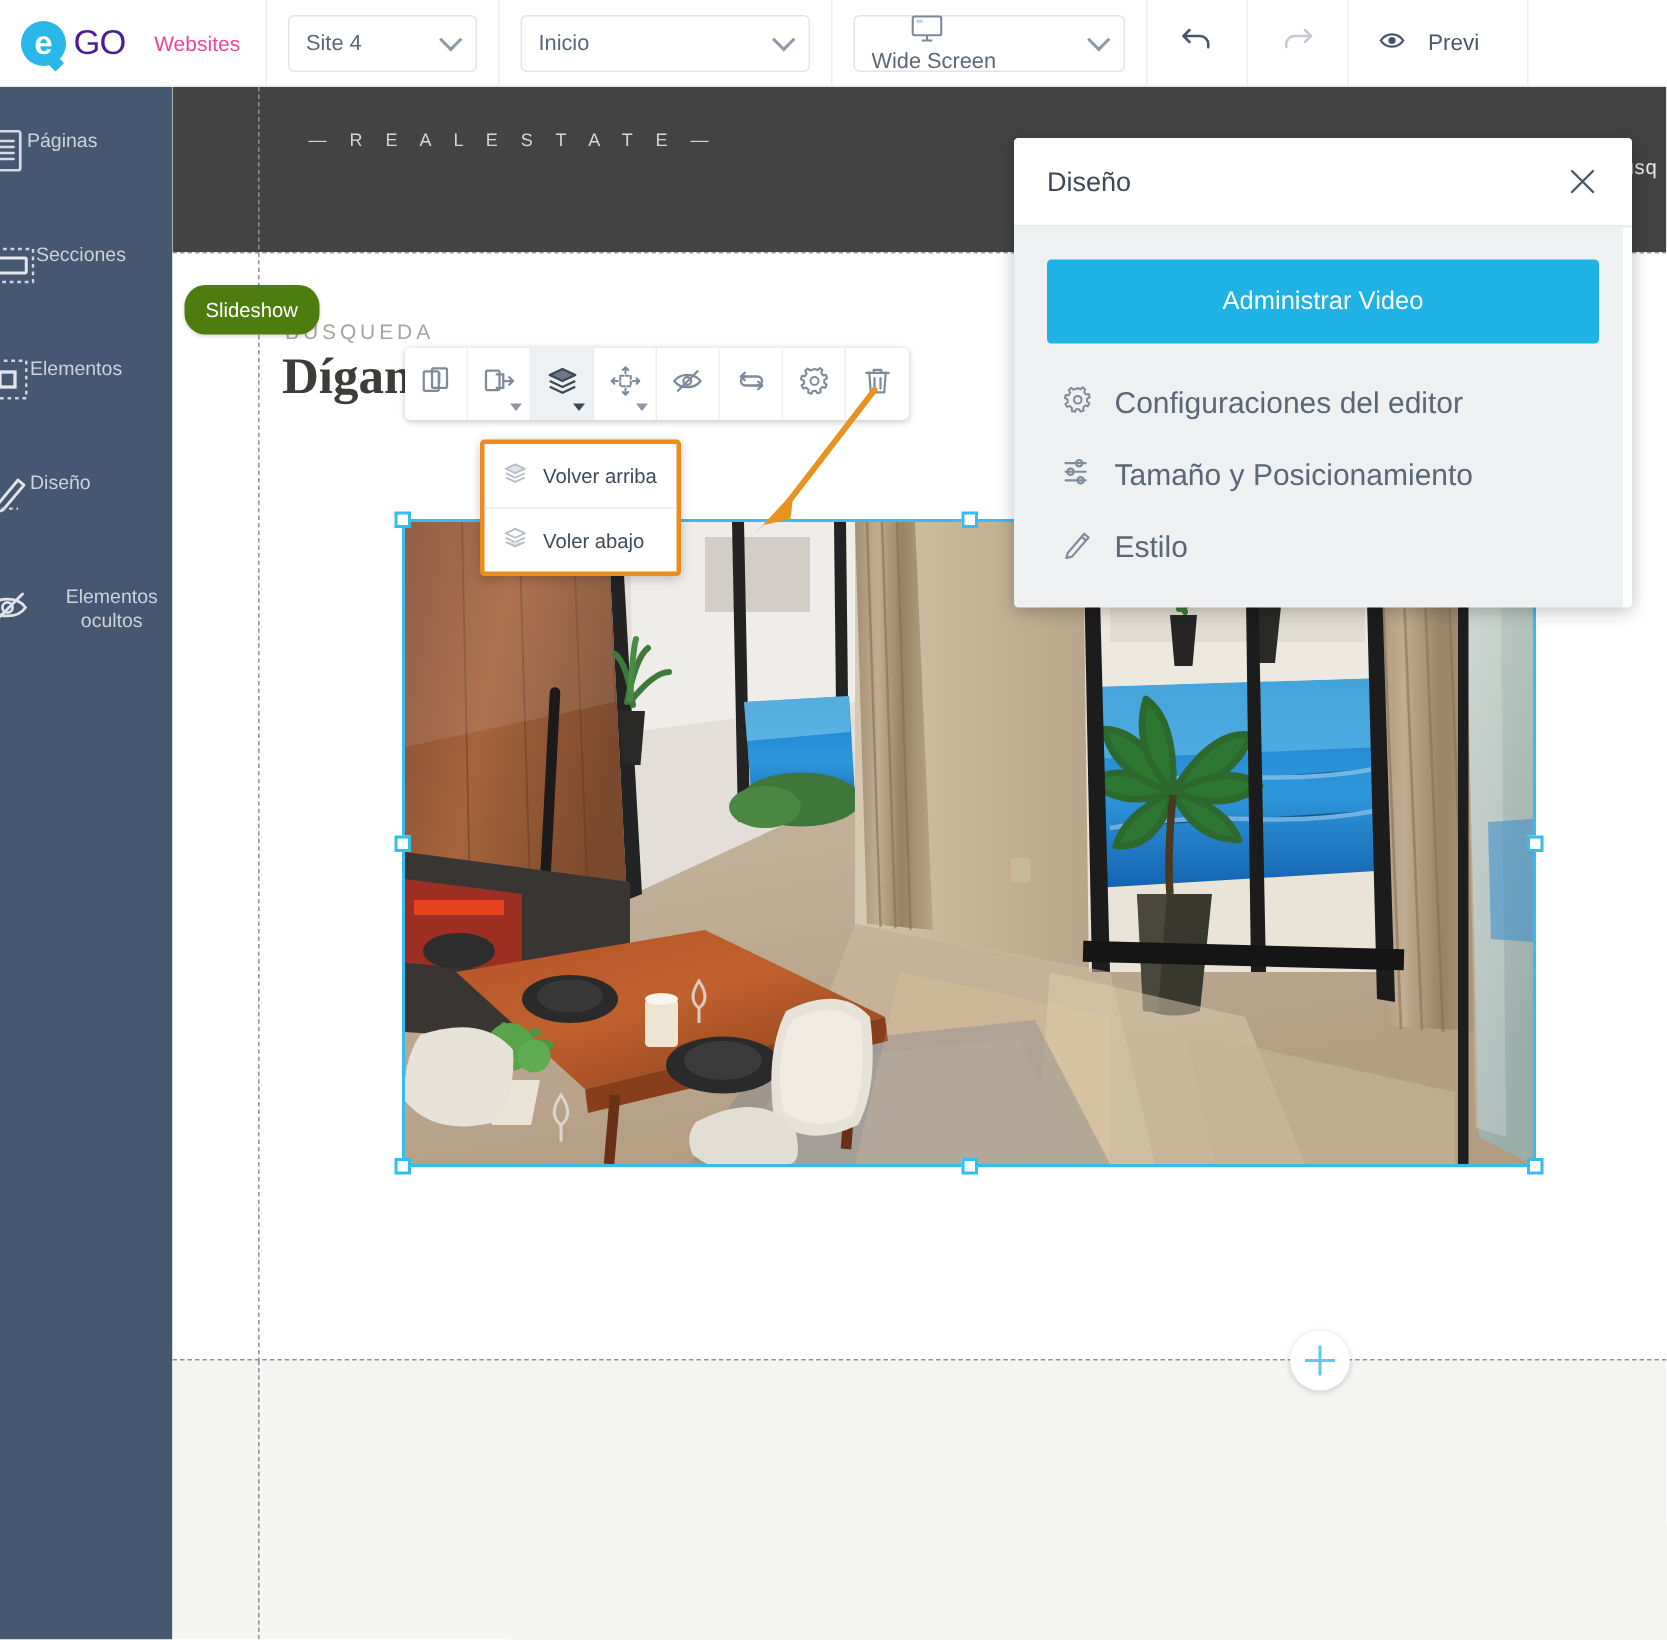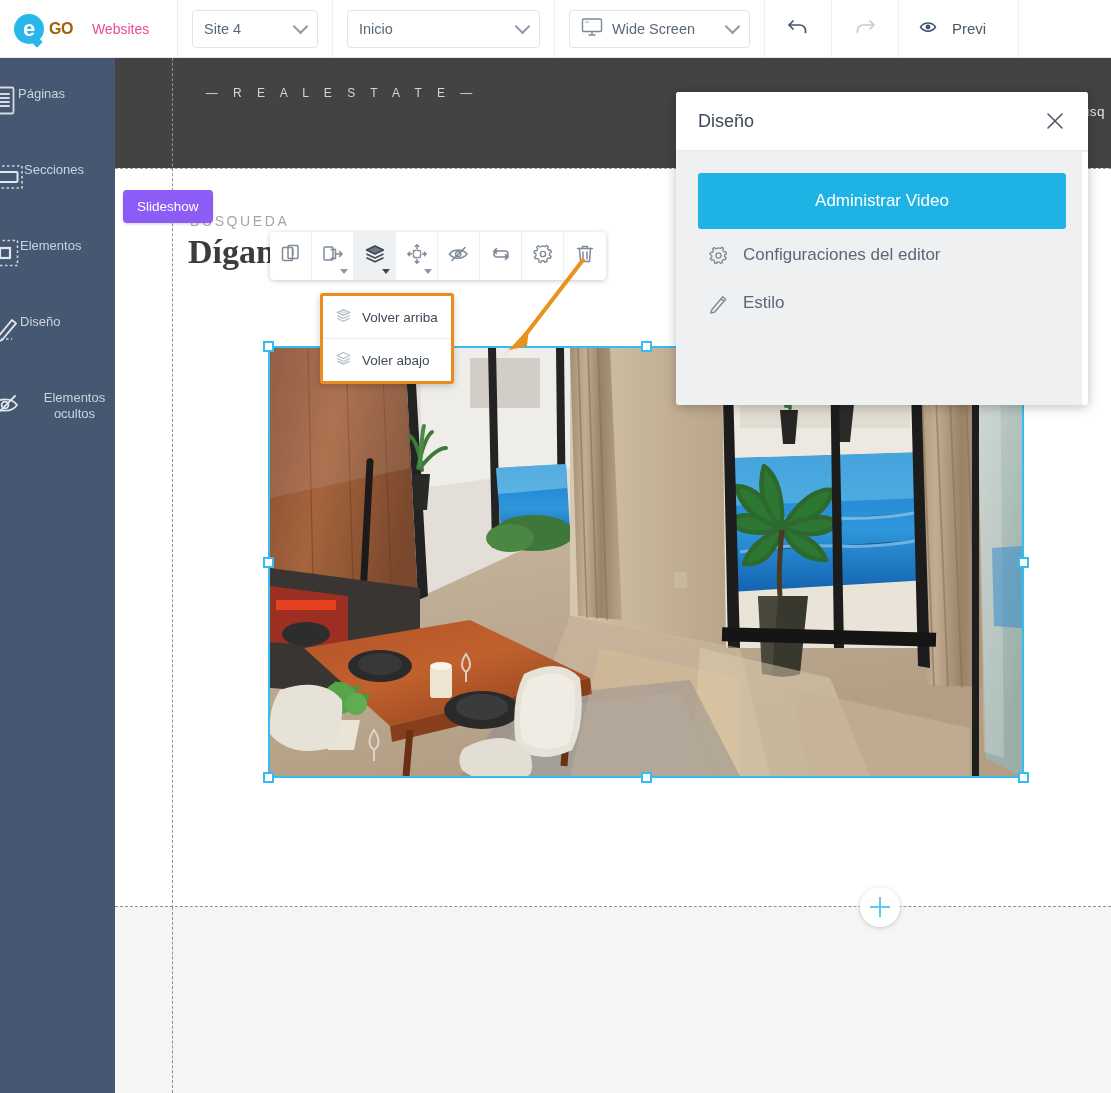--- a/index.html
+++ b/index.html
@@ -29,21 +29,21 @@
     width: 30px; height: 30px; border-radius: 50%;
     background: #29b6e8; position: relative;
     display:flex; align-items:center; justify-content:center;
     color:#fff; font-size:22px; font-weight:bold; font-family:"Liberation Sans",sans-serif;
     line-height:1;
   }
   .brand-logo::after{
     content:""; position:absolute; right:3px; bottom:-2px;
     width:8px; height:8px; background:#29b6e8; transform:rotate(45deg);
   }
-  .brand-go { font-size: 16px; font-weight: bold; color: #a16207; letter-spacing: -0.5px; margin-left:-2px;}
+  .brand-go { font-size: 23px; font-weight: normal; color: #4c1d95; letter-spacing: -0.5px; margin-left:-2px;}
   .brand-word { font-size: 14px; color: #ec4899; margin-left: 12px; }
 
   .sel-cell { width: 155px; }
   .sel-cell.page { width: 222px; }
   .sel-cell.screen { width: 210px; }
   .selbox {
     border: 1px solid #e1e5ea; border-radius: 4px; background: #fff;
     height: 38px; display: flex; align-items: center; padding: 0 11px;
     width: 100%; margin: 0 14px; justify-content: space-between;
     font-size: 14.5px; color: #5a6878;
@@ -98,22 +98,22 @@
     position: absolute; right: 6px; top: 46px; color: #e8e8e8;
     font-size: 13.5px; letter-spacing: 0.5px; white-space: nowrap;
   }
   .site-header-bottom-dash{
     position:absolute; top:110px; left:0; width:996px; height:0;
     border-top:1px dashed #9aa0a6;
   }
 
   .slideshow-badge {
     position: absolute; left: 8px; top: 132px;
-    background: #8b5cf6; color: #ffffff; font-size: 13.5px;
-    padding: 9px 14px; border-radius: 4px; box-shadow: 0 1px 3px rgba(0,0,0,.18);
+    background: #4d7c0f; color: #ffffff; font-size: 13.5px;
+    padding: 9px 14px; border-radius: 14px; box-shadow: 0 1px 3px rgba(0,0,0,.18);
     z-index: 30;
   }
 
   .vguide {
     position: absolute; top: 0; left: 57px; width: 0; height: 850px;
     border-left: 1px dashed #8d9298; z-index: 5;
   }
   .sec-divider {
     position: absolute; left: 0; top: 848px; width: 996px; height: 0;
     border-top: 1px dashed #8d9298; z-index: 6;
@@ -206,22 +206,22 @@
   .rp-title { font-size: 18px; color: #3d4956; }
   .rp-close { width: 22px; height: 22px; cursor: pointer; }
   .rp-body { padding: 22px; }
   .rp-cta {
     width: 100%; height: 56px; background: #1fb2e5; color: #ffffff;
     border: none; border-radius: 3px; font-size: 17px; cursor: pointer;
     font-family: "Liberation Sans", sans-serif;
   }
   .rp-menu { margin-top: 16px; }
   .rp-mi {
-    display: flex; gap: 14px; height: 48px;
-    font-size: 17px; color: #5b6776; cursor: pointer; padding-left: 10px;
+    display: flex; align-items: center; gap: 14px; height: 48px;
+    font-size: 20px; color: #5b6776; cursor: pointer; padding-left: 10px;
   }
   .rp-scrollbar{
     position:absolute; right:0; top:60px; width:6px; height:253px; background:#ffffff;
   }
 </style>
 </head>
 <body>
 
 <div id="app">
 
@@ -244,21 +244,21 @@
 
     <div class="tb-cell sel-cell page">
       <div class="selbox">
         <span class="lbl">Inicio</span>
         <span class="chev"></span>
       </div>
     </div>
 
     <div class="tb-cell sel-cell screen">
       <div class="selbox">
-        <span style="display:flex;align-items:center;">
+        <span style="display:flex;align-items:center;flex-direction:column;">
           <span class="screen-ico">
             <svg width="22" height="20" viewBox="0 0 22 20">
                 <rect x="1.5" y="2" width="19" height="12.5" rx="1" fill="none" stroke="#7d8997" stroke-width="1.4"></rect>
                 <rect x="4" y="4" width="4" height="2.2" fill="#c9d0d8"></rect>
                 <path d="M11 14.5v3M7.5 18h7" stroke="#7d8997" stroke-width="1.4" fill="none"></path>
               </svg>
           </span>
           <span class="lbl">Wide Screen</span>
         </span>
         <span class="chev"></span>
@@ -721,20 +721,35 @@
             <svg width="21" height="21" viewBox="0 0 24 24">
                 <g fill="none" stroke="#7f8b99" stroke-width="1.5" stroke-linejoin="round">
                   <path d="M12 3.2l2.3.8 1.6-1.5 1.8 1.6-.8 2 1.3 1.8 2.2-.2.7 2.4-2 1-.1 2.2 1.8 1.3-1 2.3-2.1-.5-1.6 1.6.4 2.2-2.3.8-1.3-1.8-2.2.1-1 2-2.3-.9.2-2.2-1.7-1.4-2.1.6-1.2-2.2 1.8-1.3-.2-2.2-2-.9.6-2.4 2.2.1 1.2-1.9-1-2 1.8-1.7 1.7 1.4z"></path>
                   <circle cx="12" cy="12" r="2.9"></circle>
                 </g>
               </svg>
           </span>
           <span>Configuraciones del editor</span>
         </div>
 
+        <div class="rp-mi">
+          <span>
+            <svg width="21" height="21" viewBox="0 0 22 22">
+                <g fill="none" stroke="#7f8b99" stroke-width="1.5" stroke-linecap="round">
+                  <path d="M2.5 5h14"></path>
+                  <circle cx="12" cy="5" r="2.2"></circle>
+                  <path d="M2.5 11h14"></path>
+                  <circle cx="6" cy="11" r="2.2"></circle>
+                  <path d="M2.5 17h14"></path>
+                  <circle cx="13" cy="17" r="2.2"></circle>
+                </g>
+              </svg>
+          </span>
+          <span>Tamaño y Posicionamiento</span>
+        </div>
 
         <div class="rp-mi">
           <span>
             <svg width="21" height="21" viewBox="0 0 22 22">
                 <g fill="none" stroke="#7f8b99" stroke-width="1.5" stroke-linejoin="round">
                   <path d="M4 17.5 L15.5 4 l3 2.6 L7 20 l-4 1 z"></path>
                   <path d="M13.6 6 l3 2.6"></path>
                 </g>
               </svg>
           </span>

